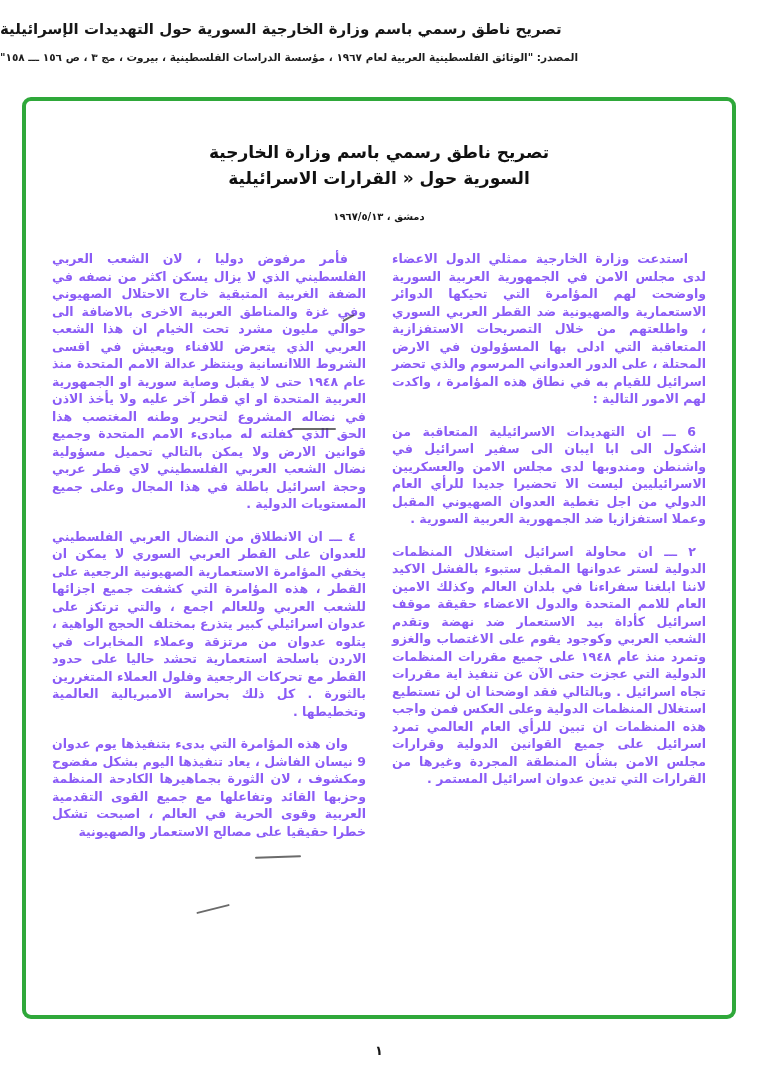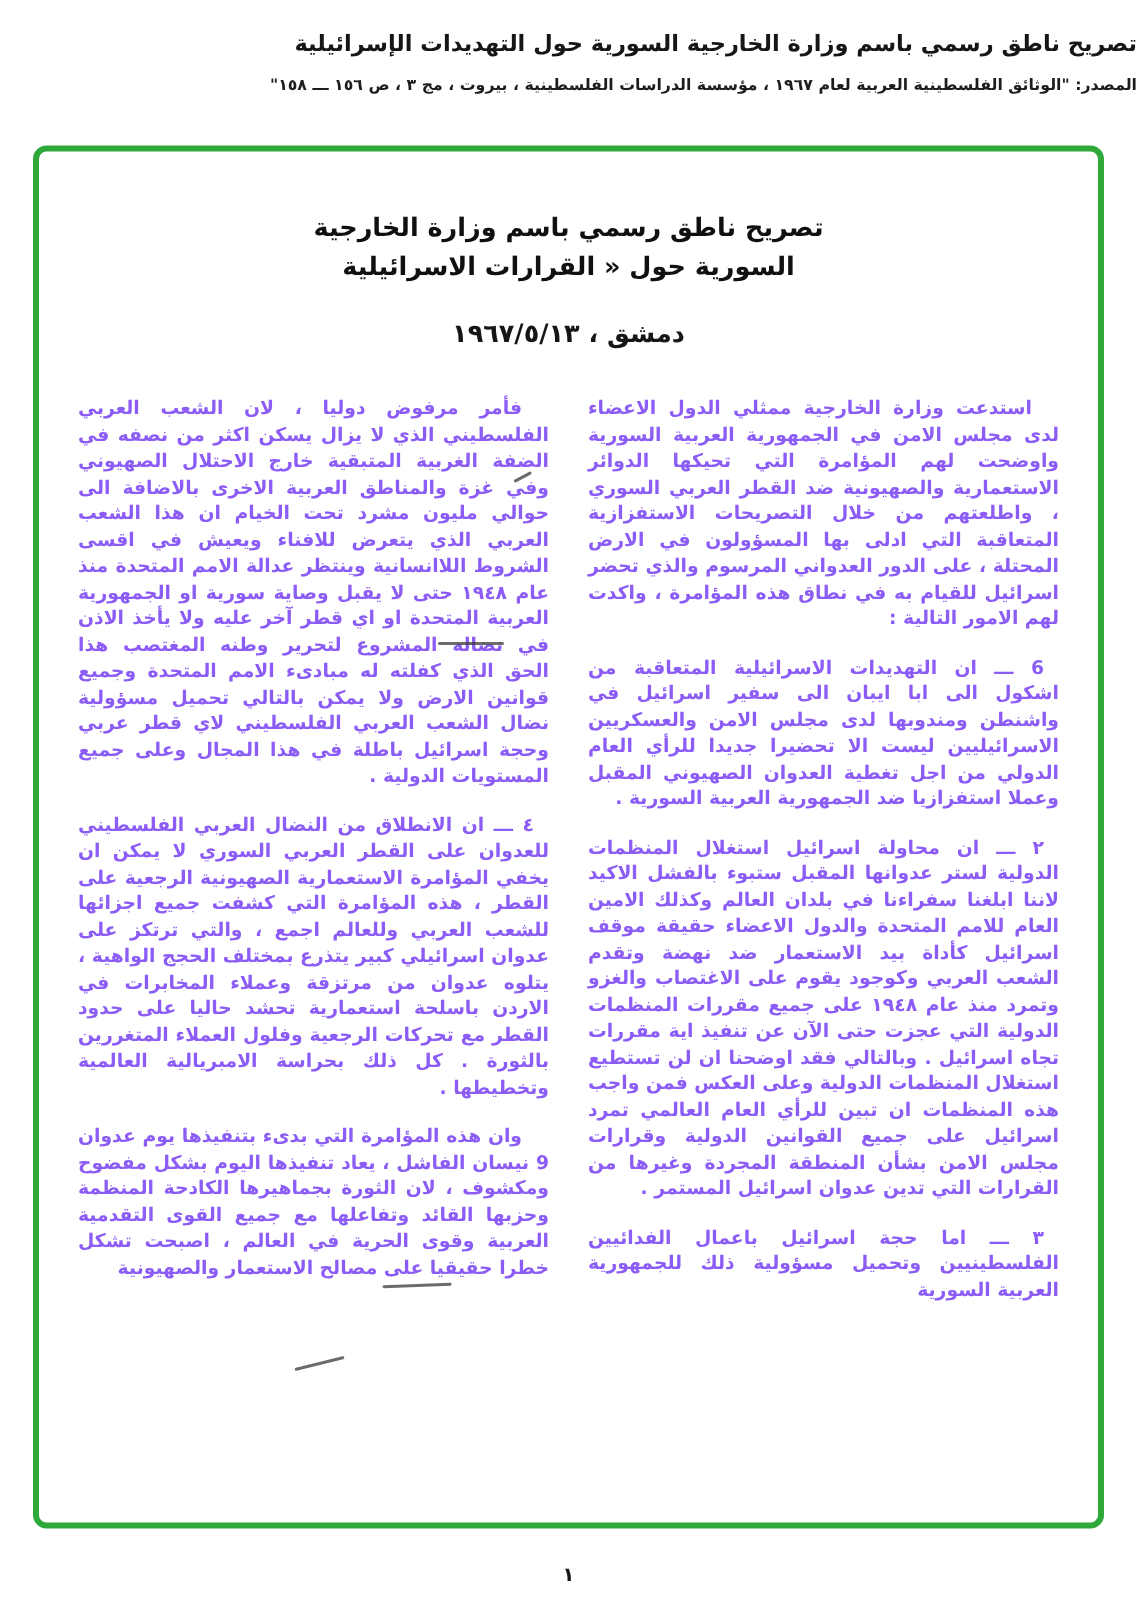--- a/index.html
+++ b/index.html
@@ -5,21 +5,21 @@
   * { margin:0; padding:0; box-sizing:border-box; }
   html,body { width:758px; height:1078px; }
   body {
     background:#ffffff;
     font-family:"DejaVu Sans", sans-serif;
     position:relative;
     overflow:hidden;
     direction:rtl;
     color:#161616;
   }
-  .outer-header { text-align:right; padding-top:20px; }
+  .outer-header { text-align:left; padding-top:20px; }
   .outer-title { font-size:15px; font-weight:bold; letter-spacing:0.2px; }
   .source-line { font-size:10.5px; font-weight:bold; margin-top:13px; color:#1d1d1d; }
 
   .doc-frame {
     position:absolute;
     left:22px; top:97px;
     width:714px; height:922px;
     border:4px solid #2fa83a;
     border-radius:9px;
     padding:38px 18px 0 18px;
@@ -29,21 +29,21 @@
   .doc-title {
     text-align:center;
     font-weight:bold;
     font-size:17px;
     line-height:1.55;
     color:#101010;
   }
   .dateline {
     text-align:center;
     font-weight:bold;
-    font-size:17px;
+    font-size:10px;
     line-height:1.85;
     margin-top:16px;
   }
   .columns {
     display:flex;
     direction:rtl;
     gap:26px;
     margin-top:24px;
     padding:0 8px;
   }
@@ -88,21 +88,20 @@
 
   <div class="dateline">
     <div>دمشق ، ١٩٦٧/٥/١٣</div>
   </div>
 
   <div class="columns">
     <div class="col">
       <p>استدعت وزارة الخارجية ممثلي الدول الاعضاء لدى مجلس الامن في الجمهورية العربية السورية واوضحت لهم المؤامرة التي تحيكها الدوائر الاستعمارية والصهيونية ضد القطر العربي السوري ، واطلعتهم من خلال التصريحات الاستفزازية المتعاقبة التي ادلى بها المسؤولون في الارض المحتلة ، على الدور العدواني المرسوم والذي تحضر اسرائيل للقيام به في نطاق هذه المؤامرة ، واكدت لهم الامور التالية :</p>
       <p class="numbered">6 ـــ ان التهديدات الاسرائيلية المتعاقبة من اشكول الى ابا ايبان الى سفير اسرائيل في واشنطن ومندوبها لدى مجلس الامن والعسكريين الاسرائيليين ليست الا تحضيرا جديدا للرأي العام الدولي من اجل تغطية العدوان الصهيوني المقبل وعملا استفزازيا ضد الجمهورية العربية السورية .</p>
       <p class="numbered">٢ ـــ ان محاولة اسرائيل استغلال المنظمات الدولية لستر عدوانها المقبل ستبوء بالفشل الاكيد لاننا ابلغنا سفراءنا في بلدان العالم وكذلك الامين العام للامم المتحدة والدول الاعضاء حقيقة موقف اسرائيل كأداة بيد الاستعمار ضد نهضة وتقدم الشعب العربي وكوجود يقوم على الاغتصاب والغزو وتمرد منذ عام ١٩٤٨ على جميع مقررات المنظمات الدولية التي عجزت حتى الآن عن تنفيذ اية مقررات تجاه اسرائيل . وبالتالي فقد اوضحنا ان لن تستطيع استغلال المنظمات الدولية وعلى العكس فمن واجب هذه المنظمات ان تبين للرأي العام العالمي تمرد اسرائيل على جميع القوانين الدولية وقرارات مجلس الامن بشأن المنطقة المجردة وغيرها من القرارات التي تدين عدوان اسرائيل المستمر .</p>
-      <p class="numbered">٣ ـــ اما حجة اسرائيل باعمال الفدائيين الفلسطينيين وتحميل مسؤولية ذلك للجمهورية العربية السورية</p>
     </div>
     <div class="col">
       <p>فأمر مرفوض دوليا ، لان الشعب العربي الفلسطيني الذي لا يزال يسكن اكثر من نصفه في الضفة الغربية المتبقية خارج الاحتلال الصهيوني وفي غزة والمناطق العربية الاخرى بالاضافة الى حوالي مليون مشرد تحت الخيام ان هذا الشعب العربي الذي يتعرض للافناء ويعيش في اقسى الشروط اللاانسانية وينتظر عدالة الامم المتحدة منذ عام ١٩٤٨ حتى لا يقبل وصاية سورية او الجمهورية العربية المتحدة او اي قطر آخر عليه ولا يأخذ الاذن في نضاله المشروع لتحرير وطنه المغتصب هذا الحق الذي كفلته له مبادىء الامم المتحدة وجميع قوانين الارض ولا يمكن بالتالي تحميل مسؤولية نضال الشعب العربي الفلسطيني لاي قطر عربي وحجة اسرائيل باطلة في هذا المجال وعلى جميع المستويات الدولية .</p>
       <p class="numbered">٤ ـــ ان الانطلاق من النضال العربي الفلسطيني للعدوان على القطر العربي السوري لا يمكن ان يخفي المؤامرة الاستعمارية الصهيونية الرجعية على القطر ، هذه المؤامرة التي كشفت جميع اجزائها للشعب العربي وللعالم اجمع ، والتي ترتكز على عدوان اسرائيلي كبير يتذرع بمختلف الحجج الواهية ، يتلوه عدوان من مرتزقة وعملاء المخابرات في الاردن باسلحة استعمارية تحشد حاليا على حدود القطر مع تحركات الرجعية وفلول العملاء المتغررين بالثورة . كل ذلك بحراسة الامبريالية العالمية وتخطيطها .</p>
       <p>وان هذه المؤامرة التي بدىء بتنفيذها يوم عدوان 9 نيسان الفاشل ، يعاد تنفيذها اليوم بشكل مفضوح ومكشوف ، لان الثورة بجماهيرها الكادحة المنظمة وحزبها القائد وتفاعلها مع جميع القوى التقدمية العربية وقوى الحرية في العالم ، اصبحت تشكل خطرا حقيقيا على مصالح الاستعمار والصهيونية</p>
     </div>
   </div>
 </div>
 
 <span class="pen-mark mark-1"></span>

